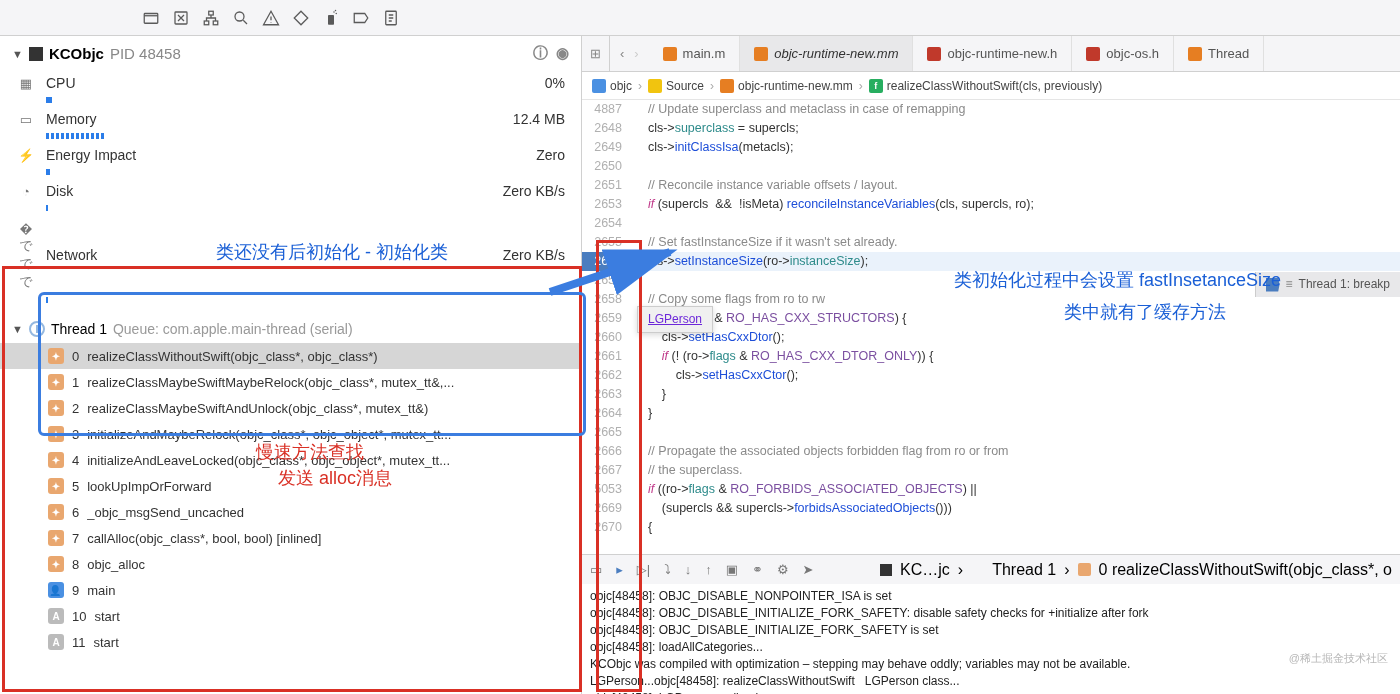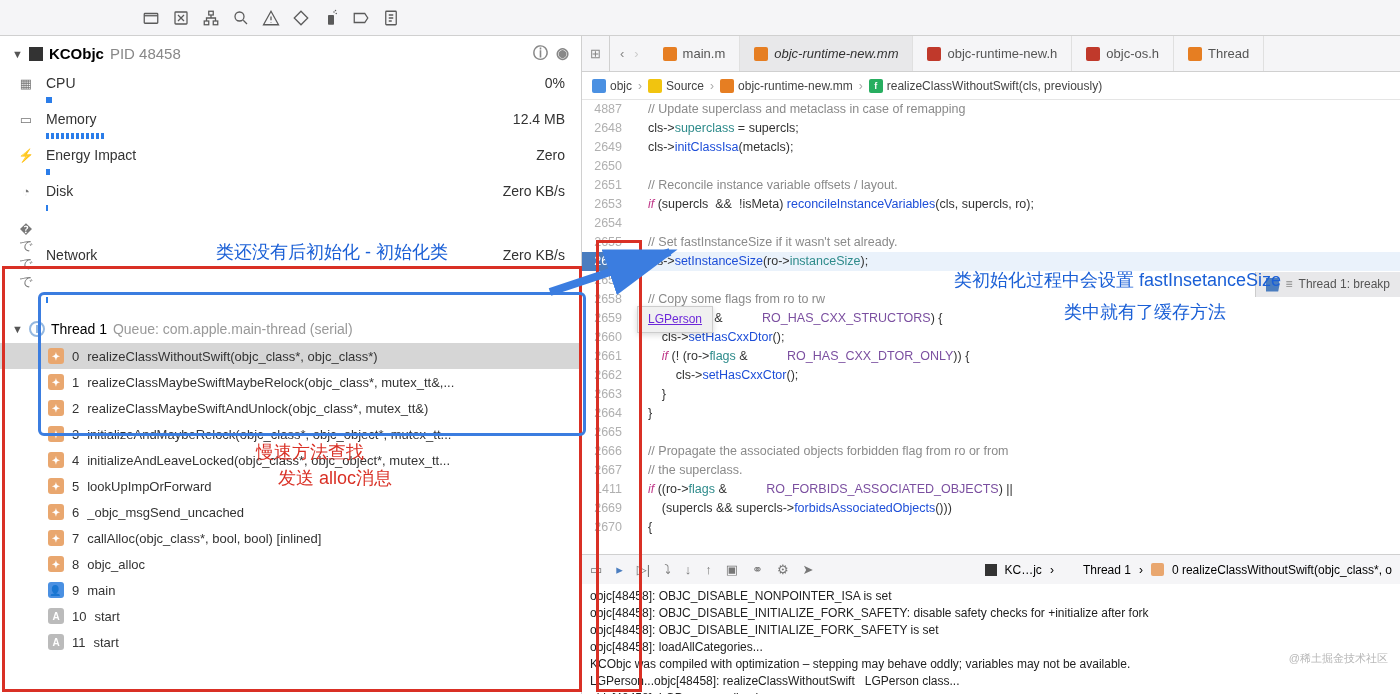--- a/index.html
+++ b/index.html
@@ -57,28 +57,28 @@
 .cicon.func { background: #27ae60; color: #fff; font-size: 9px; text-align: center; line-height: 14px; font-weight: bold; }
 .editor { flex: 1; overflow: hidden; font-family: "SF Mono", Menlo, Consolas, monospace; font-size: 12.5px; line-height: 19px; position: relative; }
 .code-line { display: flex; }
 .gutter { width: 52px; text-align: right; padding-right: 12px; color: #b0b0b0; user-select: none; flex-shrink: 0; }
 .code { white-space: pre; color: #333; }
 .code-line.hl .gutter { background: #4a7dbf; color: #fff; }
 .code-line.hl { background: #eaf2fb; }
 .kw { color: #c03a8a; font-weight: 500; font-style: italic; }
 .fn { color: #1d4ed8; }
 .prop { color: #2e8b8b; }
-.const { color: #7b4fa0; margin-left: 36px; }
+.const { color: #7b4fa0; }
 .cmt { color: #8a8a8a; }
 .bp-indicator { position: absolute; right: 0; top: 172px; background: #e8e8ea; padding: 3px 10px; font-size: 12px; color: #555; border-left: 1px solid #ccc; display: flex; align-items: center; gap: 6px; }
 .bp-indicator::before { content: ""; width: 14px; height: 14px; background: #4a7dbf; clip-path: polygon(0 0, 90% 0, 100% 50%, 90% 100%, 0 100%); }
 .tooltip-pop { position: absolute; left: 55px; top: 206px; background: #f0f0f0; border: 1px solid #ccc; border-radius: 0; padding: 3px 10px; font-size: 12px; color: #6d28d9; box-shadow: 0 2px 6px rgba(0,0,0,0.15); text-decoration: underline; }
 .console-bar { height: 30px; background: #f5f5f7; border-top: 1px solid #d0d0d0; display: flex; align-items: center; padding: 0 8px; gap: 14px; }
 .console-bar .cbicon { color: #777; cursor: pointer; }
-.console-bar .cb-right { margin-left: auto; display: flex; align-items: center; gap: 8px; font-size: 12px; }
+.console-bar .cb-right { margin-left: auto; display: flex; align-items: center; gap: 8px; font-size: 16px; }
 .console { background: #fff; font-family: "SF Mono", Menlo, monospace; font-size: 12px; line-height: 17px; padding: 4px 8px; color: #222; height: 110px; overflow: hidden; white-space: pre; }
 .console .b { font-weight: normal; }
 .watermark { position: absolute; right: 12px; bottom: 28px; font-size: 11px; color: #b8b8b8; }
 
 .anno-text { position: absolute; font-size: 18px; font-weight: 500; pointer-events: none; }
 .anno-red { color: #d93025; }
 .anno-blue { color: #1a5fd6; }
 .anno-box-red { position: absolute; border: 3px solid #d93025; pointer-events: none; }
 .anno-box-blue { position: absolute; border: 3px solid #3b7de0; border-radius: 6px; pointer-events: none; }
 .anno-arrow { position: absolute; pointer-events: none; }
@@ -379,21 +379,21 @@
         </div>
         <div class="code-line">
           <div class="gutter">2666</div>
           <div class="code"><span class="cmt">    // Propagate the associated objects forbidden flag from ro or from</span></div>
         </div>
         <div class="code-line">
           <div class="gutter">2667</div>
           <div class="code"><span class="cmt">    // the superclass.</span></div>
         </div>
         <div class="code-line">
-          <div class="gutter">1411</div>
+          <div class="gutter">5053</div>
           <div class="code">    <span class="kw">if</span> ((ro-&gt;<span class="prop">flags</span> &amp; <span class="const">RO_FORBIDS_ASSOCIATED_OBJECTS</span>) ||</div>
         </div>
         <div class="code-line">
           <div class="gutter">2669</div>
           <div class="code">        (supercls &amp;&amp; supercls-&gt;<span class="fn">forbidsAssociatedObjects</span>()))</div>
         </div>
         <div class="code-line">
           <div class="gutter">2670</div>
           <div class="code">    {</div>
         </div>

